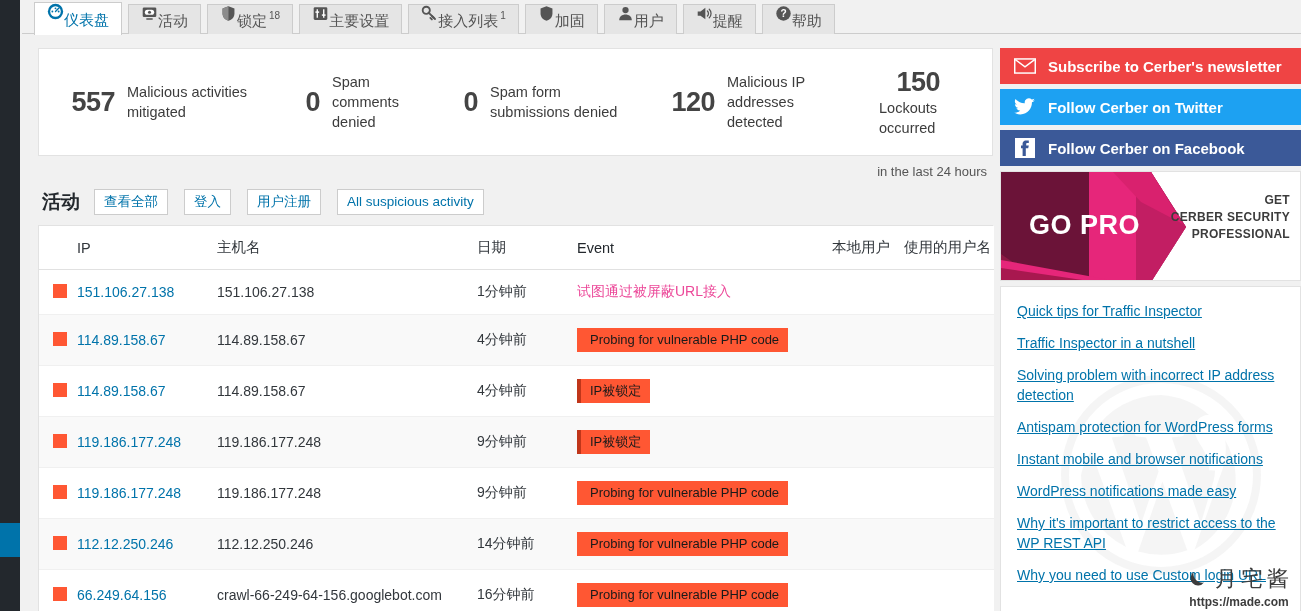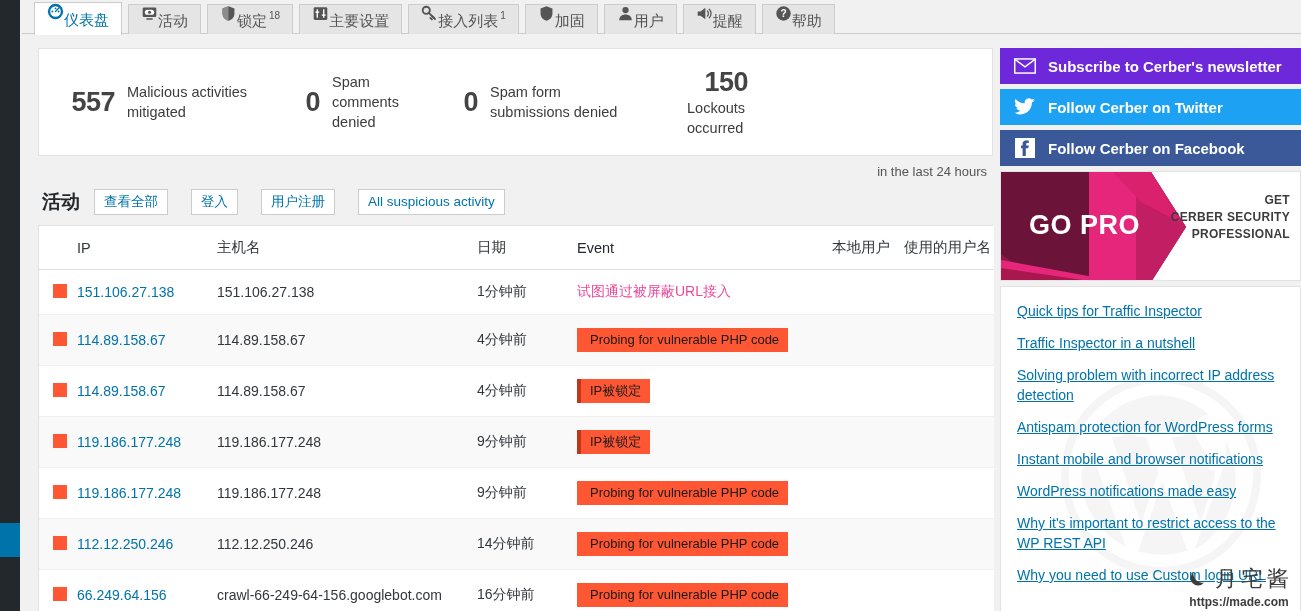--- a/index.html
+++ b/index.html
@@ -151,21 +151,21 @@
 
   
   .right-col { position: absolute; left: 978px; top: 14px; width: 301px; }
   .promo {
     display: flex; align-items: center; gap: 12px;
     height: 36px; padding: 0 14px; box-sizing: border-box;
     color: #fff; font-size: 15px; font-weight: bold; cursor: pointer;
     margin-bottom: 5px;
   }
   .promo .p-icon { display: inline-flex; width: 22px; height: 22px; align-items: center; justify-content: center; }
-  .promo.newsletter { background: #6d28d9; }
+  .promo.newsletter { background: #ef4444; }
   .promo.twitter { background: #1da1f2; }
   .promo.facebook { background: #3b5998; }
 
   .gopro {
     position: relative; height: 110px; background: #fff;
     overflow: hidden; border: 1px solid #e2e2e2; box-sizing: border-box;
     cursor: pointer; margin-top: 5px;
   }
   .gopro svg { position: absolute; left: 0; top: 0; }
   .gopro .gp-text {
@@ -331,30 +331,34 @@
             <div class="lbl">Malicious activities mitigated</div>
           </div>
           <div class="stat stat-1">
             <div class="num">0</div>
             <div class="lbl">Spam comments denied</div>
           </div>
           <div class="stat stat-2">
             <div class="num">0</div>
             <div class="lbl">Spam form submissions denied</div>
           </div>
+          <div class="stat stat-3">
+            <div class="num">120</div>
+            <div class="lbl">Malicious IP addresses detected</div>
+          </div>
           <div class="stat stat-4">
             <div class="num">150</div>
             <div class="lbl">Lockouts occurred</div>
           </div>
         </div>
       <div class="last24">in the last 24 hours</div>
 
       <div class="act-head">
         <div class="act-title">活动</div>
-        <div id="filters-host" style="display:flex;gap:23px;">
+        <div id="filters-host" style="display:flex;gap:16px;">
             <button class="filter-btn">查看全部</button>
             <button class="filter-btn">登入</button>
             <button class="filter-btn">用户注册</button>
             <button class="filter-btn">All suspicious activity</button>
           </div>
       </div>
 
       <div class="table">
         <table>
           <colgroup>

